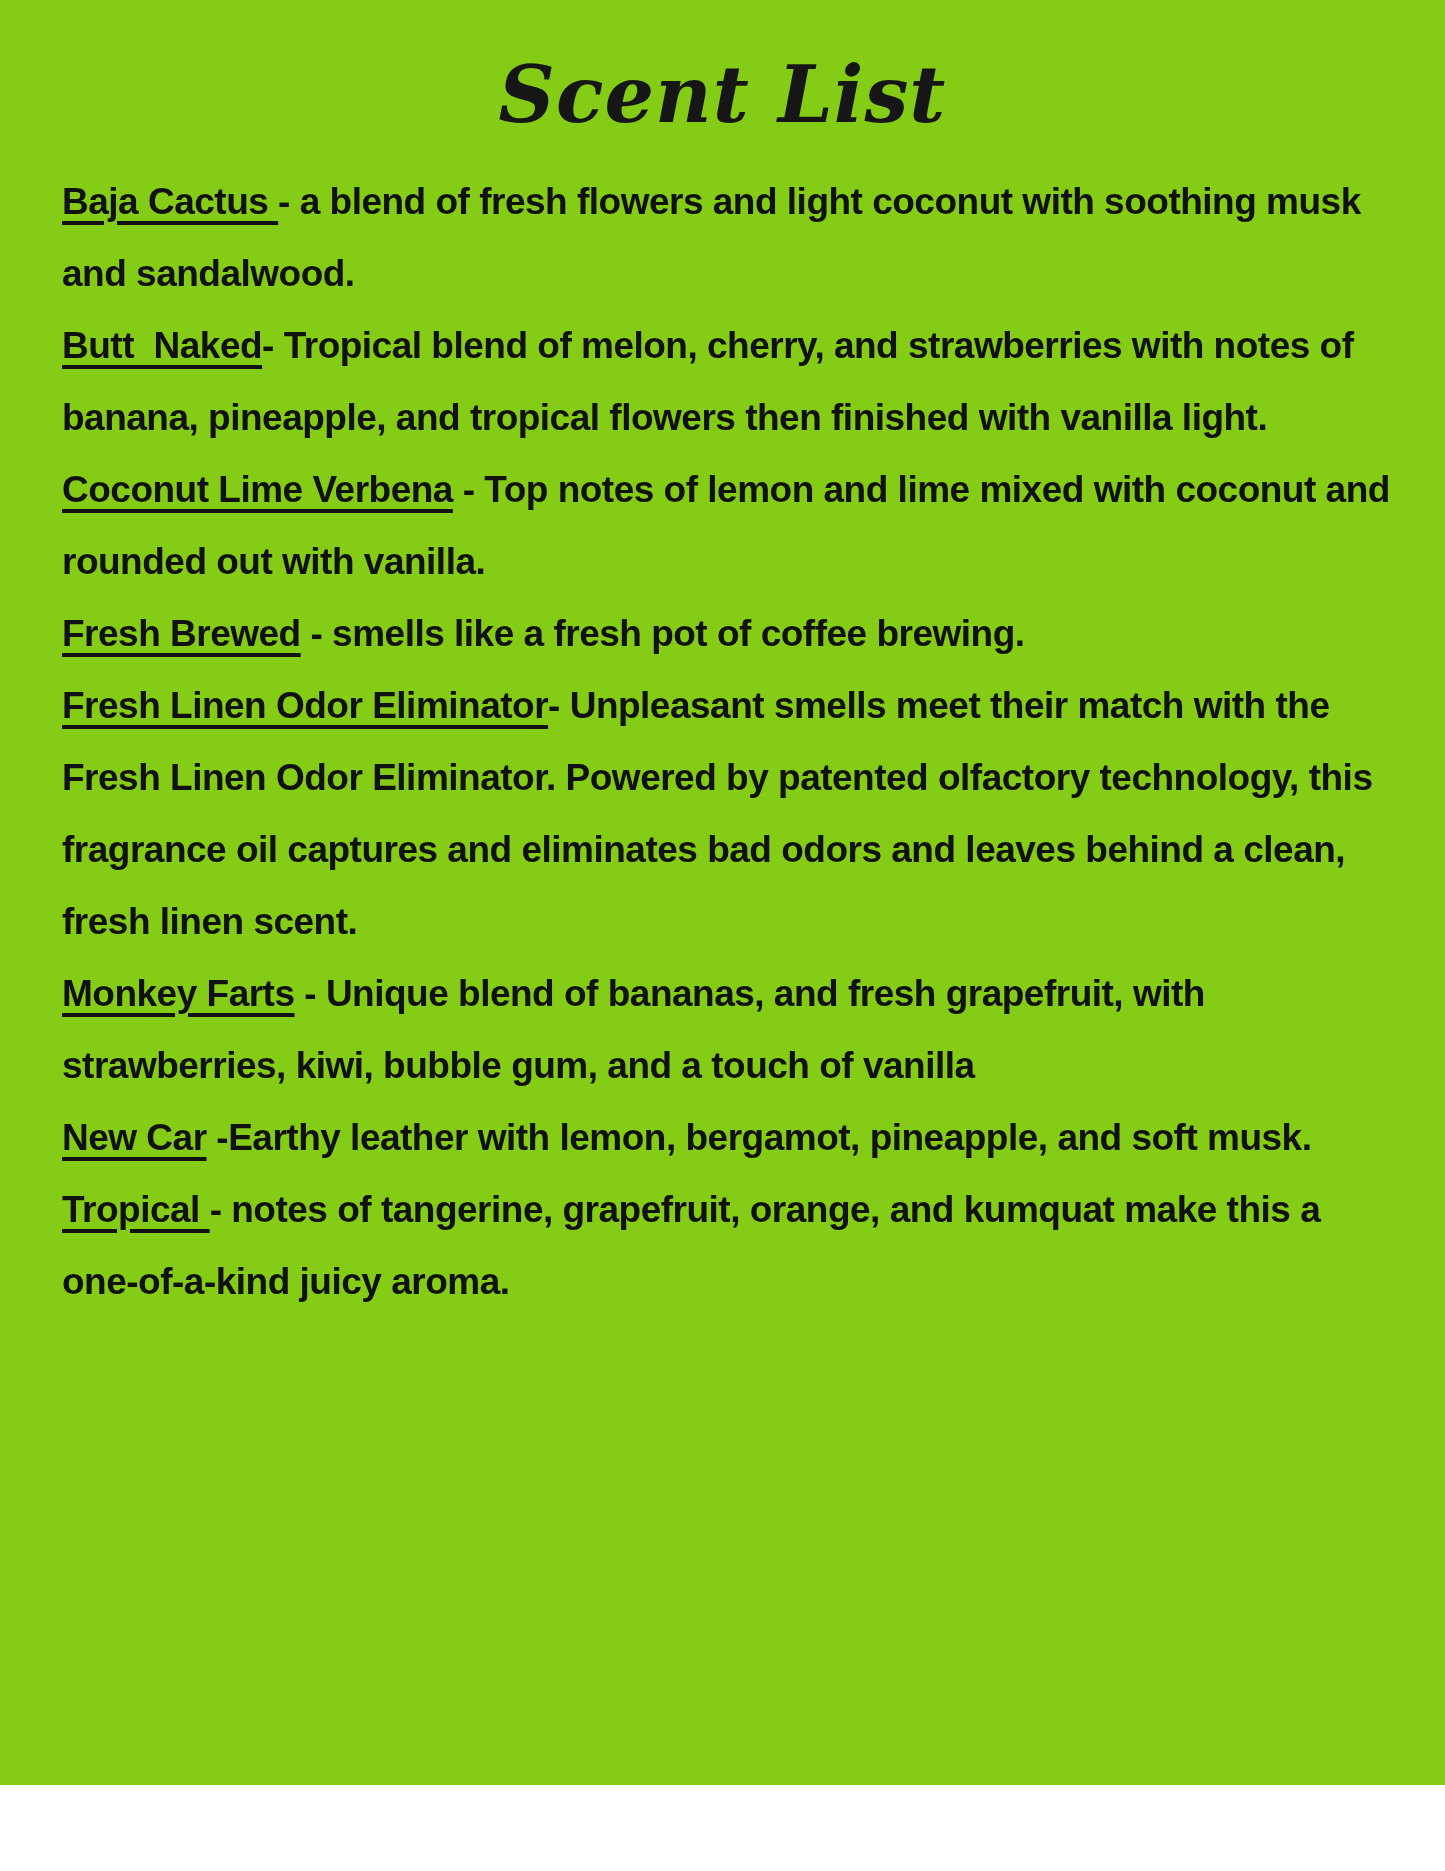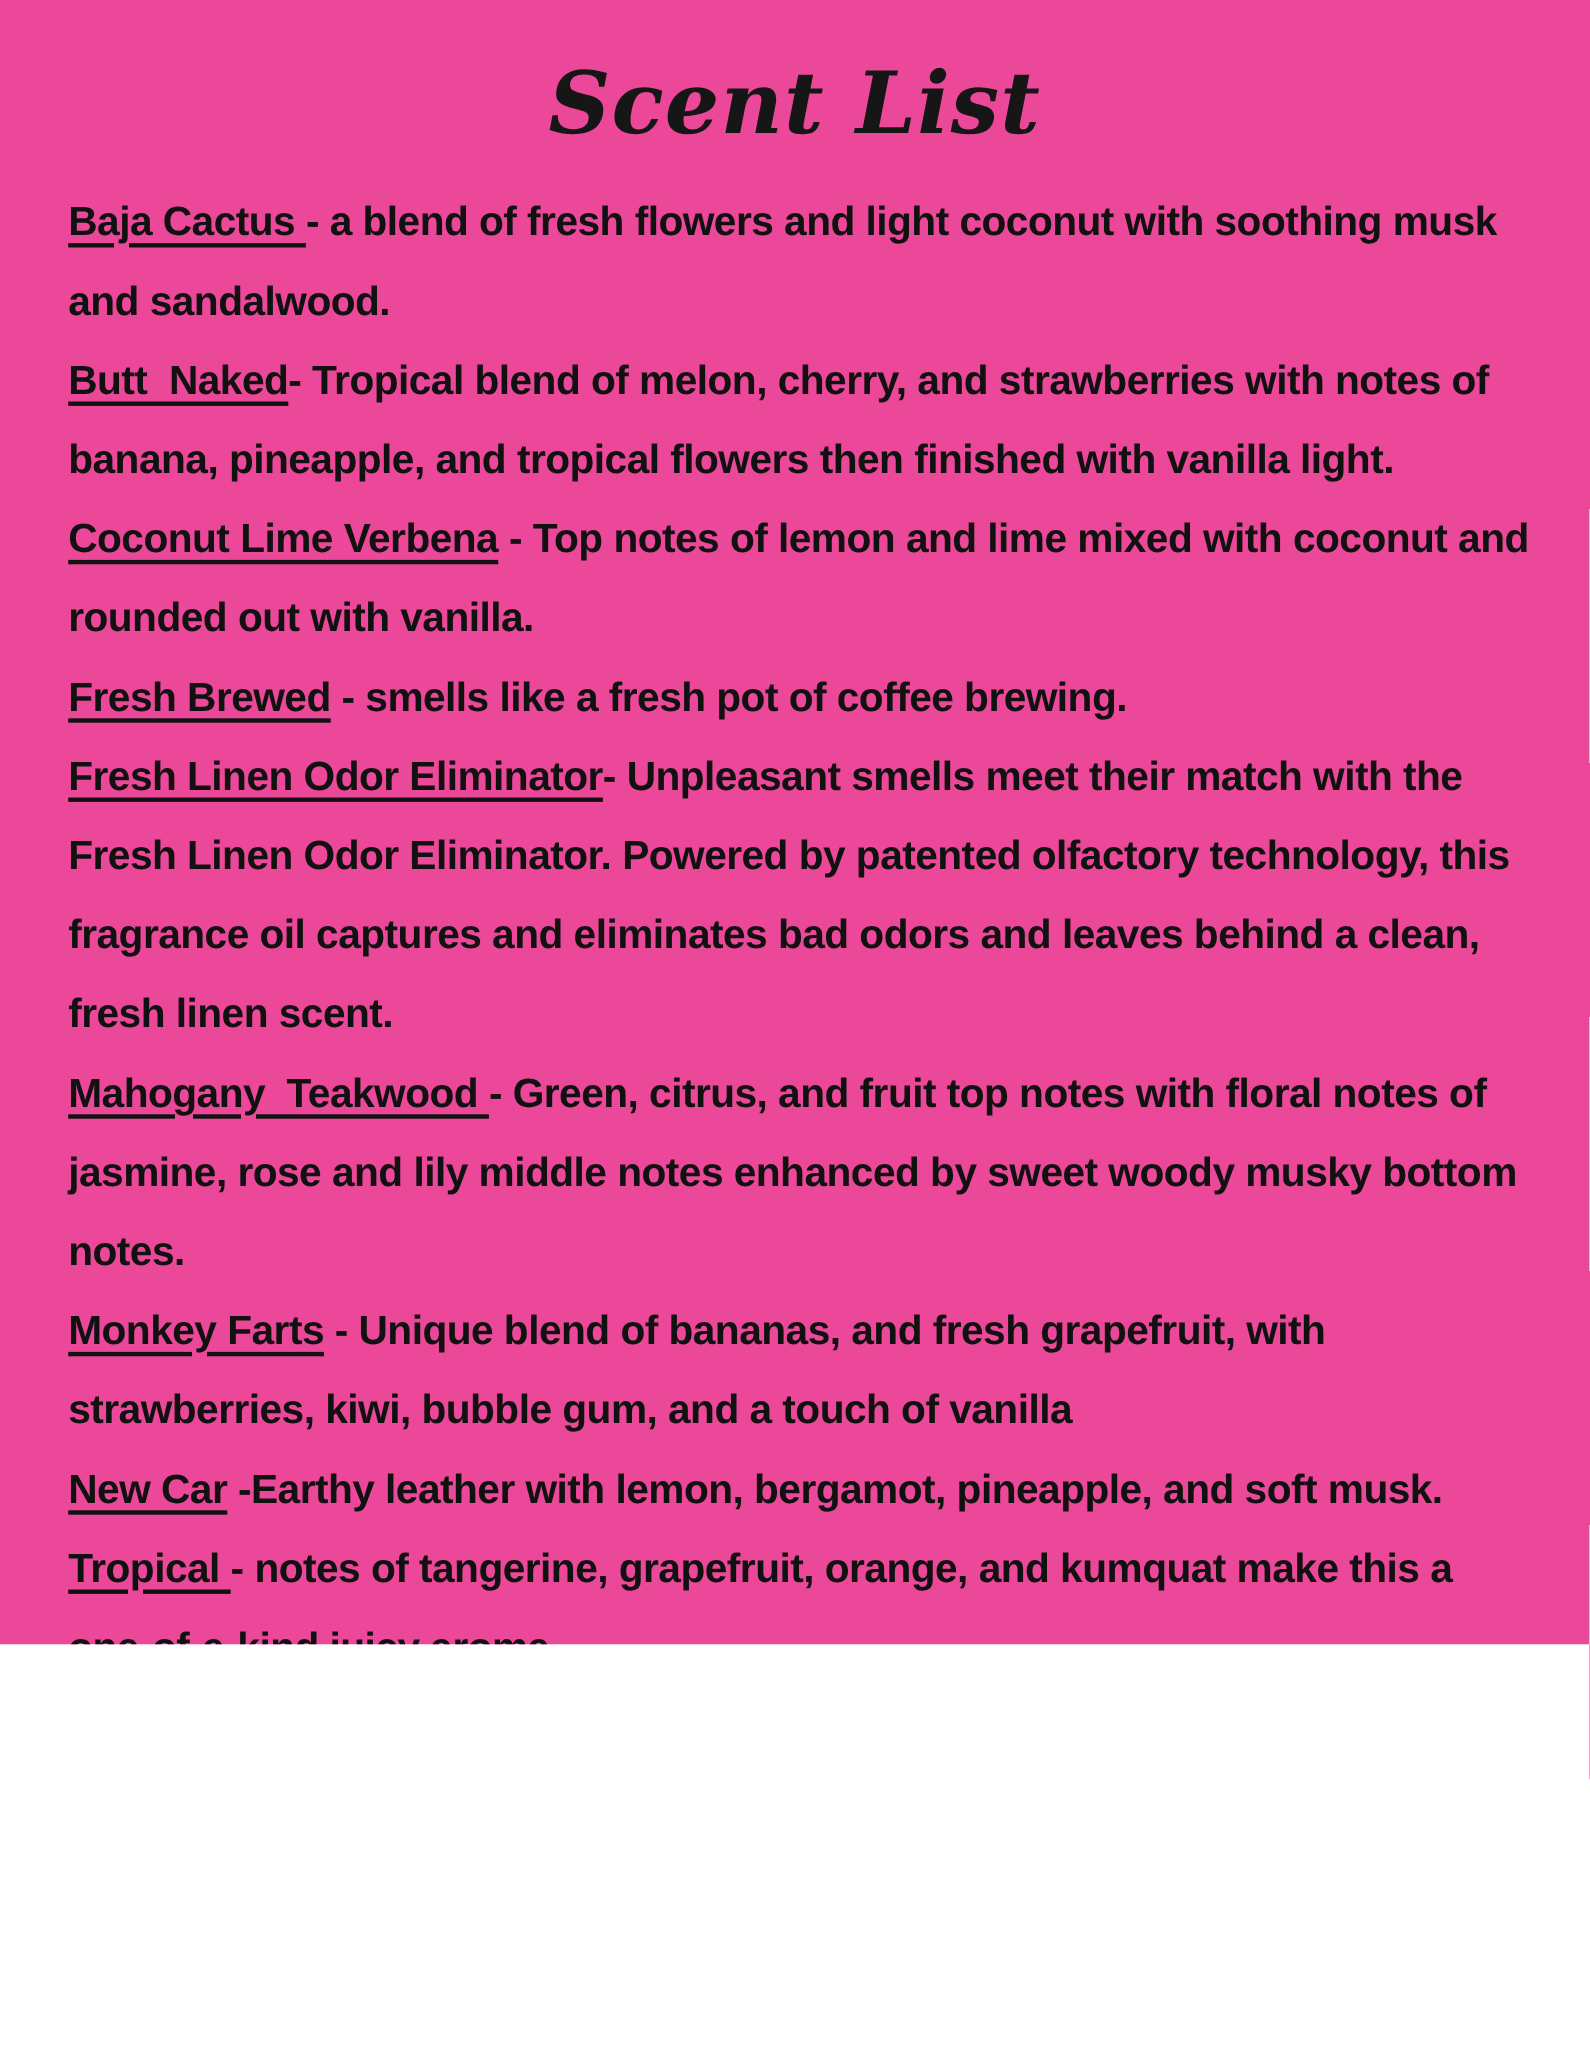--- a/index.html
+++ b/index.html
@@ -4,22 +4,22 @@
 <style>
   * { margin: 0; padding: 0; box-sizing: border-box; }
 
   html, body {
     background: #ffffff;
   }
 
   .page {
     position: relative;
     width: 1445px;
-    height: 1495px;
-    background: #ec4899;
+    height: 1785px;
+    background: #84cc16;
     overflow: hidden;
     font-family: "Liberation Sans", sans-serif;
   }
 
   .title {
     margin-top: 52px;
     text-align: center;
     font-family: "DejaVu Serif", serif;
     font-style: italic;
     font-weight: 700;
@@ -63,21 +63,20 @@
 
 
   <p class="scent-item"><span class="scent-name">Butt  Naked</span><span class="scent-desc">- Tropical blend of melon, cherry, and strawberries with notes of banana, pineapple, and tropical flowers then finished with vanilla light.</span></p>
 
   <p class="scent-item"><span class="scent-name">Coconut Lime Verbena</span><span class="scent-desc"> - Top notes of lemon and lime mixed with coconut and rounded out with vanilla.</span></p>
 
   <p class="scent-item"><span class="scent-name">Fresh Brewed</span><span class="scent-desc"> - smells like a fresh pot of coffee brewing.</span></p>
 
   <p class="scent-item"><span class="scent-name">Fresh Linen Odor Eliminator</span><span class="scent-desc">- Unpleasant smells meet their match with the Fresh Linen Odor Eliminator. Powered by patented olfactory technology, this fragrance oil captures and eliminates bad odors and leaves behind a clean, fresh linen scent.</span></p>
 
-  <p class="scent-item"><span class="scent-name">Mahogany  Teakwood </span><span class="scent-desc">- Green, citrus, and fruit top notes with floral notes of jasmine, rose and lily middle notes enhanced by sweet woody musky bottom notes.</span></p>
 
   <p class="scent-item"><span class="scent-name">Monkey Farts</span><span class="scent-desc"> - Unique blend of bananas, and fresh grapefruit, with strawberries, kiwi, bubble gum, and a touch of vanilla</span></p>
 
   <p class="scent-item"><span class="scent-name">New Car</span><span class="scent-desc"> -Earthy leather with lemon, bergamot, pineapple, and soft musk.</span></p>
 
   <p class="scent-item"><span class="scent-name">Tropical </span><span class="scent-desc">- notes of tangerine, grapefruit, orange, and kumquat make this a one-of-a-kind juicy aroma.</span></p>
 
 </main>
 </div>
 

